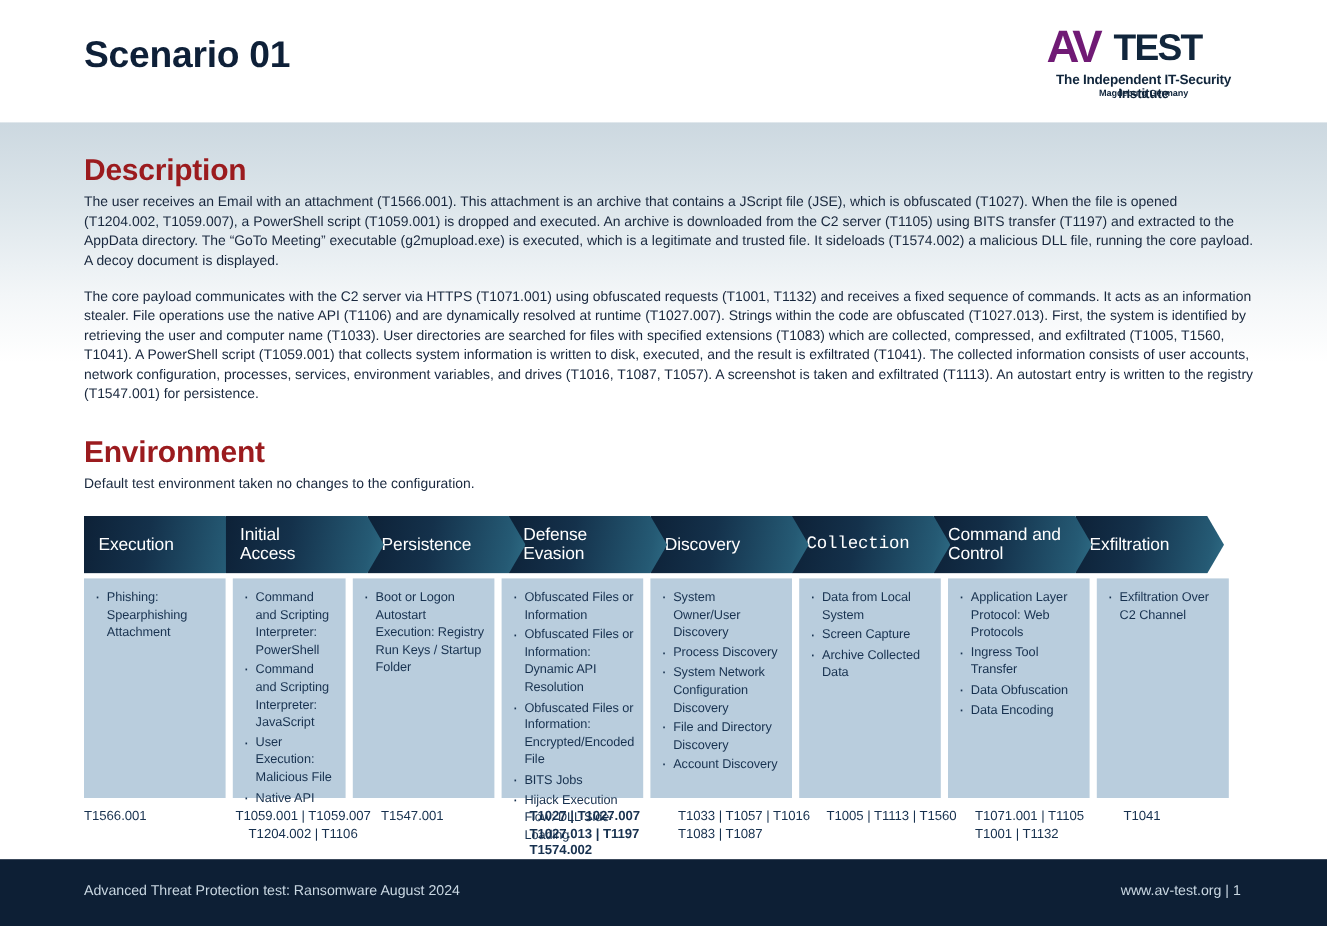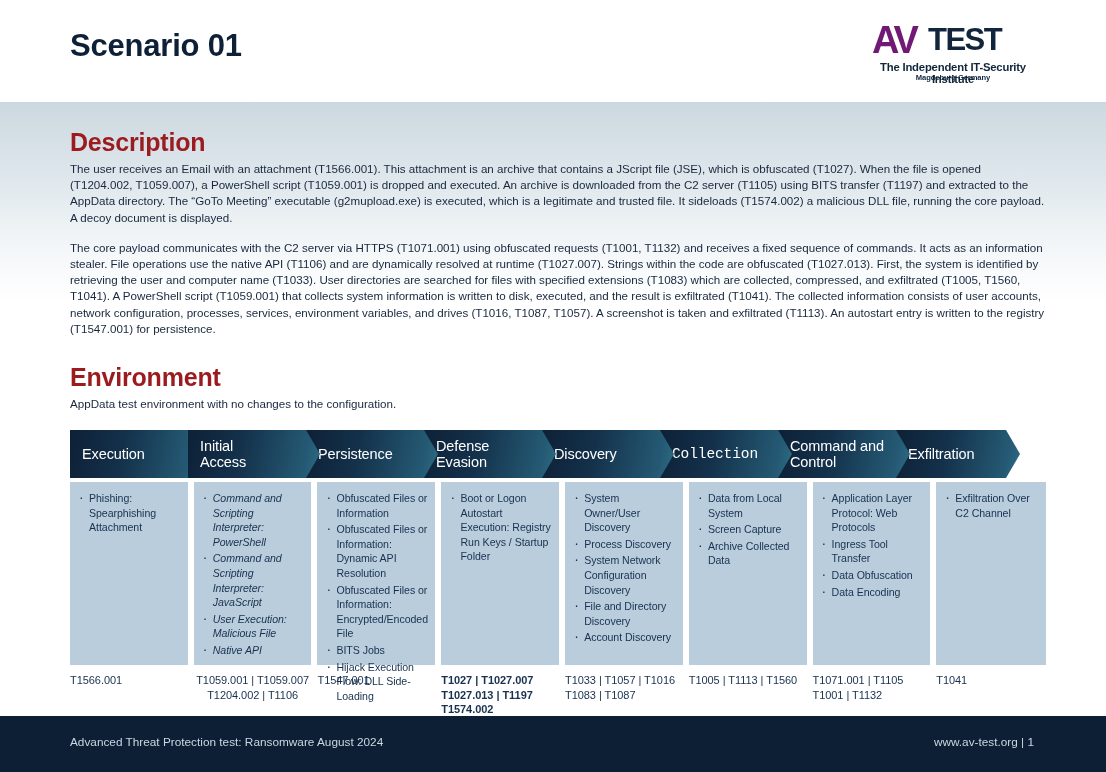--- a/index.html
+++ b/index.html
@@ -256,21 +256,21 @@
 
 <div class="tint-band"></div>
 
 <div class="content">
 
   <h2 class="section-head desc-head">Description</h2>
   <p class="body-text">The user receives an Email with an attachment (T1566.001). This attachment is an archive that contains a JScript file (JSE), which is obfuscated (T1027). When the file is opened (T1204.002, T1059.007), a PowerShell script (T1059.001) is dropped and executed. An archive is downloaded from the C2 server (T1105) using BITS transfer (T1197) and extracted to the AppData directory. The “GoTo Meeting” executable (g2mupload.exe) is executed, which is a legitimate and trusted file. It sideloads (T1574.002) a malicious DLL file, running the core payload. A decoy document is displayed.</p>
   <p class="body-text">The core payload communicates with the C2 server via HTTPS (T1071.001) using obfuscated requests (T1001, T1132) and receives a fixed sequence of commands. It acts as an information stealer. File operations use the native API (T1106) and are dynamically resolved at runtime (T1027.007). Strings within the code are obfuscated (T1027.013). First, the system is identified by retrieving the user and computer name (T1033). User directories are searched for files with specified extensions (T1083) which are collected, compressed, and exfiltrated (T1005, T1560, T1041). A PowerShell script (T1059.001) that collects system information is written to disk, executed, and the result is exfiltrated (T1041). The collected information consists of user accounts, network configuration, processes, services, environment variables, and drives (T1016, T1087, T1057). A screenshot is taken and exfiltrated (T1113). An autostart entry is written to the registry (T1547.001) for persistence.</p>
 
   <h2 class="section-head env-head">Environment</h2>
-  <p class="body-text env-text">AppData test environment with no changes to the configuration.</p>
+  <p class="body-text env-text">Default test environment taken no changes to the configuration.</p>
 
   <h2 class="section-head tt-head">Tactics and Techniques</h2>
 </div>
 
 <div class="tactics">
   <div class="chev-row" id="chev-row">
       <div class="chev" style="width: 132px; z-index: 7;">
         <span>Execution</span>
       </div>
       <div class="chev" style="width: 132px; z-index: 8;">
@@ -297,40 +297,40 @@
       <div class="chev" style="width: 124px; z-index: 1;">
         <span>Exfiltration</span>
       </div>
     </div>
   <div class="cols-row" id="cols-row">
       <div class="col" style="width: 118px;">
         <ul class="tech-list">
           <li>Phishing: Spearphishing Attachment</li>
         </ul>
       </div>
-      <div class="col" style="width: 118px; font-style: italic;">
+      <div class="col" style="width: 94px;">
         <ul class="tech-list">
           <li>Command and Scripting Interpreter: PowerShell</li>
           <li>Command and Scripting Interpreter: JavaScript</li>
           <li>User Execution: Malicious File</li>
           <li>Native API</li>
+        </ul>
+      </div>
+      <div class="col" style="width: 118px;">
+        <ul class="tech-list">
+          <li>Boot or Logon Autostart Execution: Registry Run Keys / Startup Folder</li>
         </ul>
       </div>
       <div class="col" style="width: 118px;">
         <ul class="tech-list">
           <li>Obfuscated Files or Information</li>
           <li>Obfuscated Files or Information: Dynamic API Resolution</li>
           <li>Obfuscated Files or Information: Encrypted/Encoded File</li>
           <li>BITS Jobs</li>
           <li>Hijack Execution Flow: DLL Side-Loading</li>
-        </ul>
-      </div>
-      <div class="col" style="width: 118px;">
-        <ul class="tech-list">
-          <li>Boot or Logon Autostart Execution: Registry Run Keys / Startup Folder</li>
         </ul>
       </div>
       <div class="col" style="width: 118px;">
         <ul class="tech-list">
           <li>System Owner/User Discovery</li>
           <li>Process Discovery</li>
           <li>System Network Configuration Discovery</li>
           <li>File and Directory Discovery</li>
           <li>Account Discovery</li>
         </ul>

